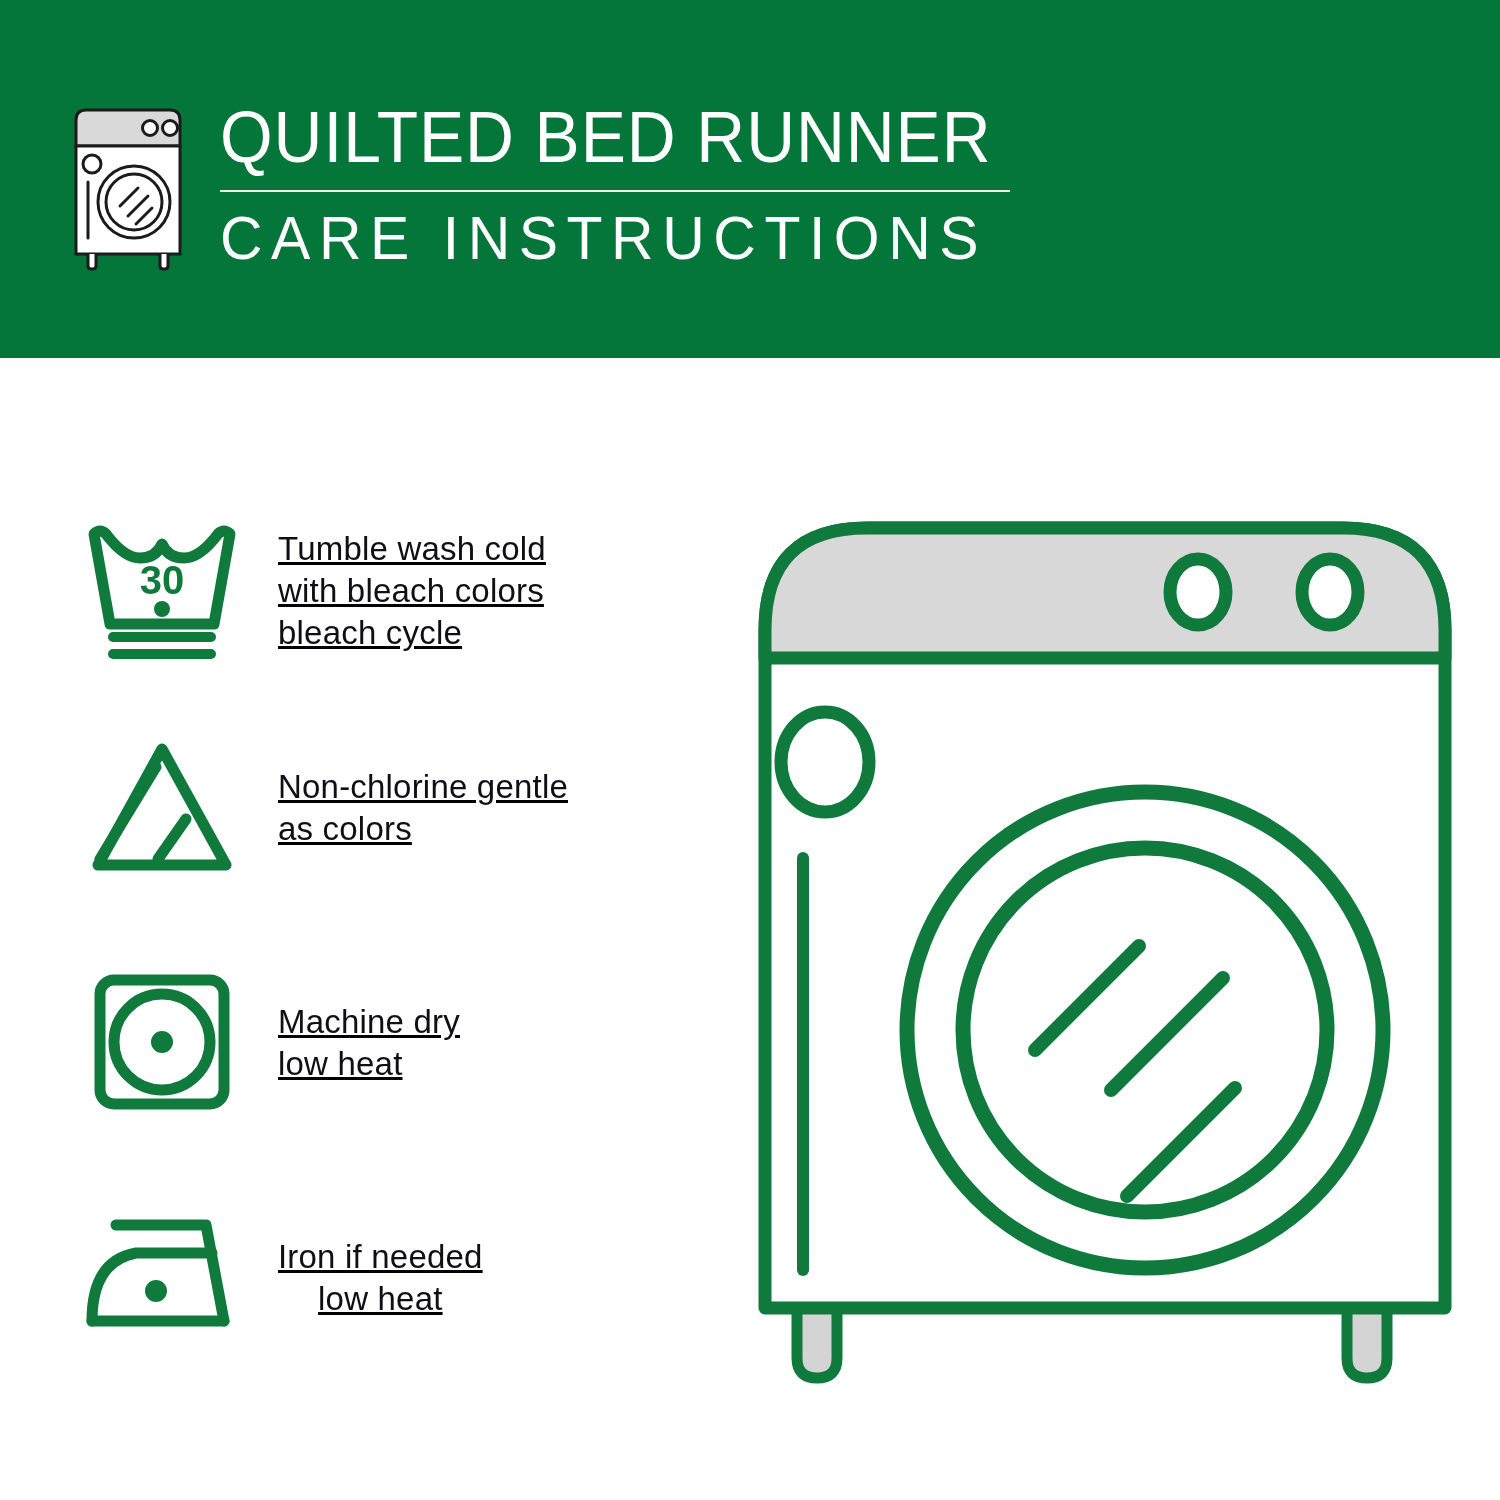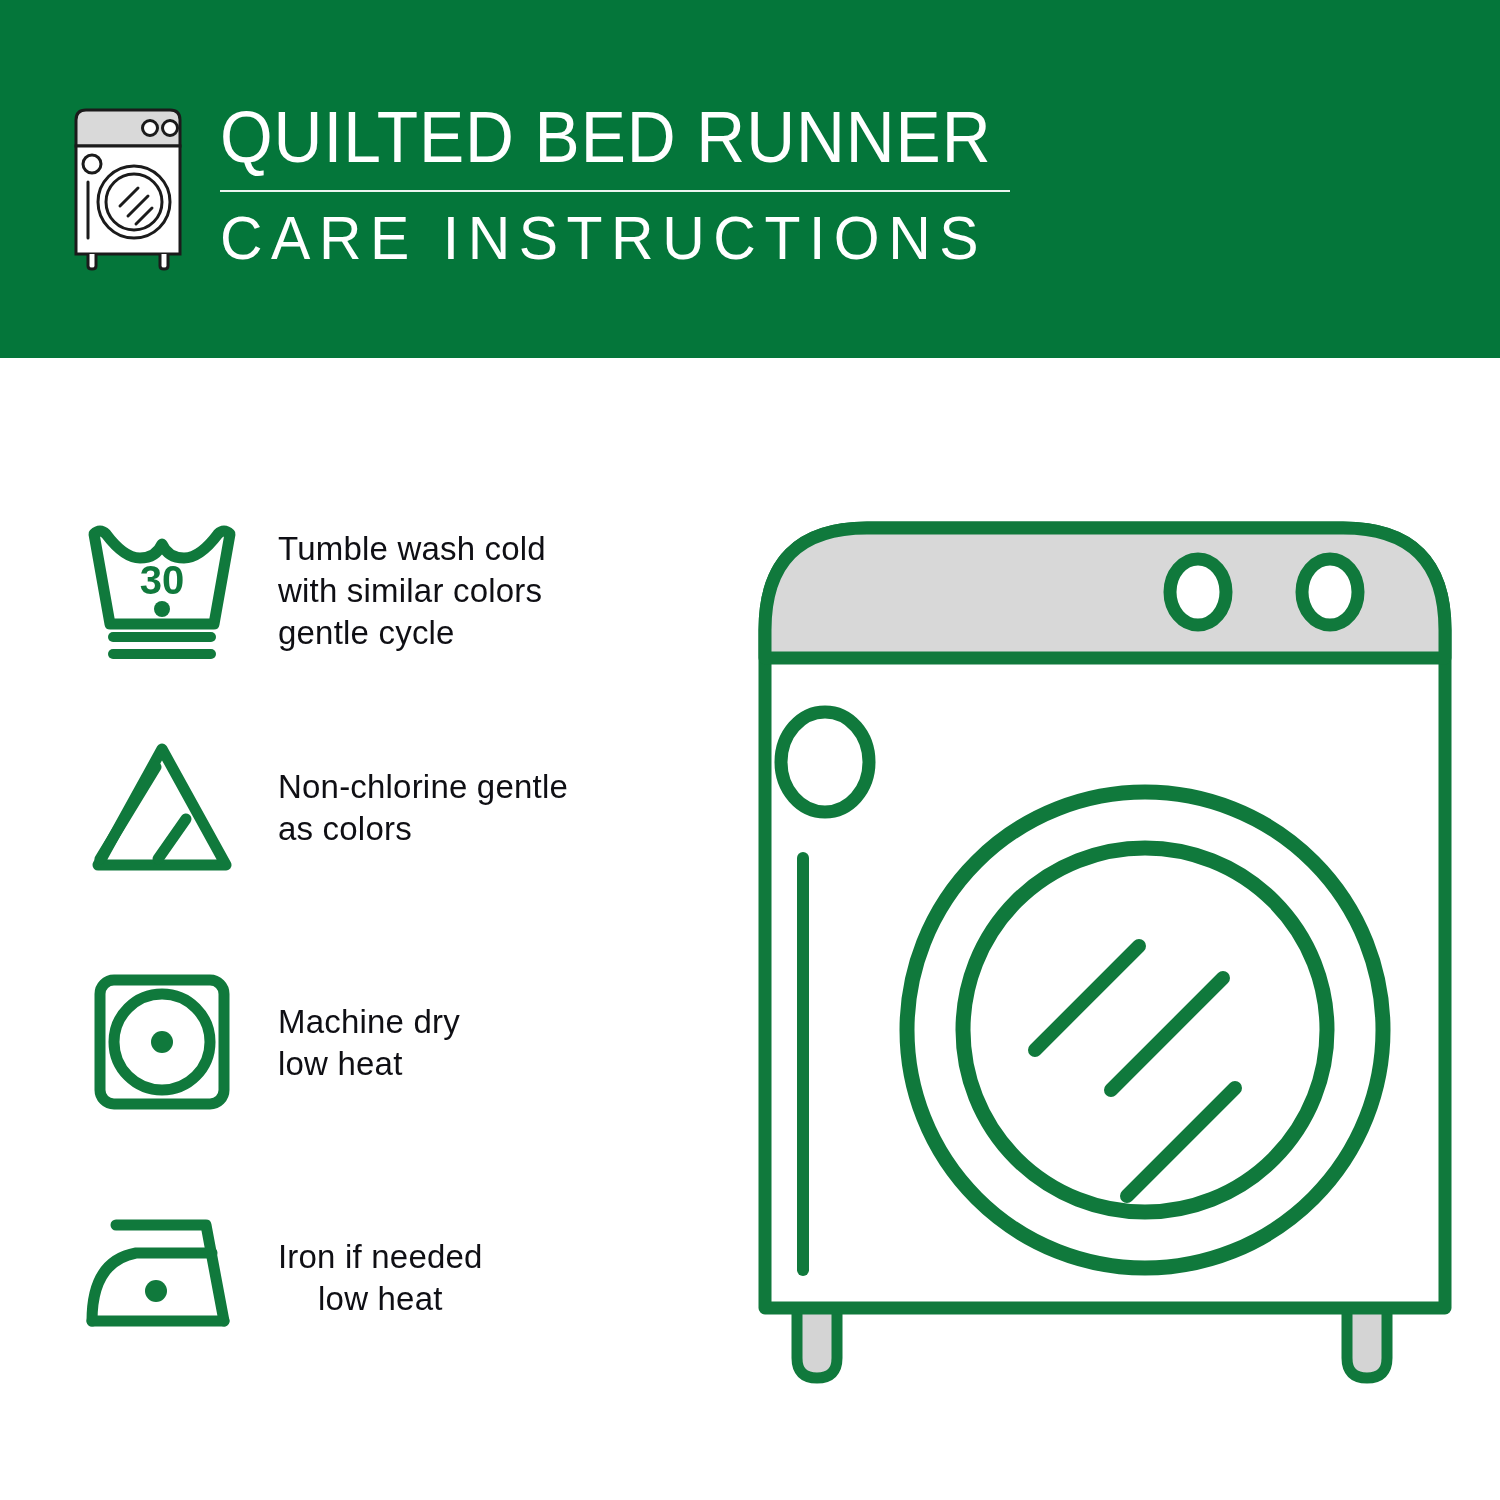--- a/index.html
+++ b/index.html
@@ -81,20 +81,21 @@
     top: 358px;
     width: 700px;
     height: 1142px;
   }
   .care-row {
     position: absolute;
     left: 78px;
     display: flex;
     align-items: center;
     width: 600px;
+    text-decoration: underline;
   }
   .care-row-0 { top: 158px; }
   .care-row-1 { top: 375px; }
   .care-row-2 { top: 610px; }
   .care-row-3 { top: 845px; text-align: center; }
 
   .care-symbol {
     width: 168px;
     height: 150px;
     flex: 0 0 auto;
@@ -167,22 +168,22 @@
 
       <text x="84" y="78" text-anchor="middle" font-family="Liberation Sans, sans-serif" font-size="40" font-weight="bold" fill="#10793c">30</text>
 
       <circle cx="84" cy="93" r="8" fill="#10793c"></circle>
 
       <rect x="30" y="116" width="108" height="10" rx="5" fill="#10793c"></rect>
       <rect x="30" y="133" width="108" height="10" rx="5" fill="#10793c"></rect>
     </svg>
     <div class="care-text">
       <div>Tumble wash cold</div>
-      <div>with similar colors</div>
-      <div>gentle cycle</div>
+      <div>with bleach colors</div>
+      <div>bleach cycle</div>
     </div>
   </div>
 
   <div class="care-row care-row-1">
     <svg class="care-symbol" viewBox="0 0 168 150">
       <path d="M84 16 L148 132 L20 132 Z" fill="none" stroke="#10793c" stroke-width="11" stroke-linejoin="round"></path>
       <line x1="78" y1="34" x2="22" y2="126" stroke="#10793c" stroke-width="11" stroke-linecap="round"></line>
       <line x1="108" y1="86" x2="80" y2="126" stroke="#10793c" stroke-width="11" stroke-linecap="round"></line>
     </svg>
     <div class="care-text">

